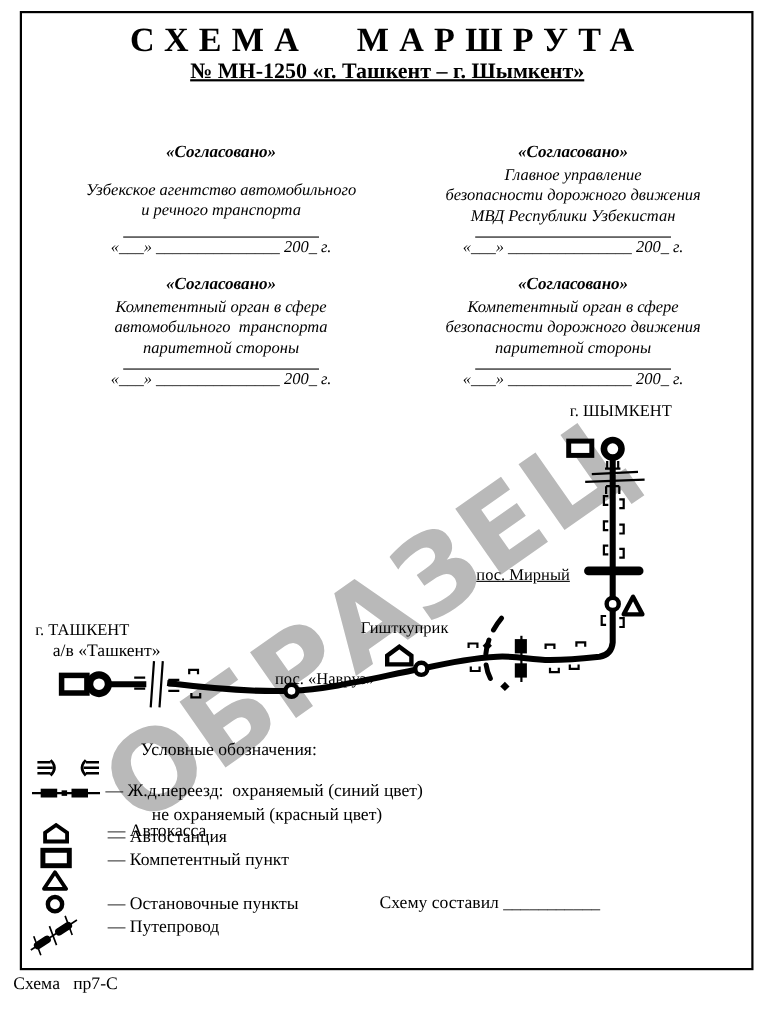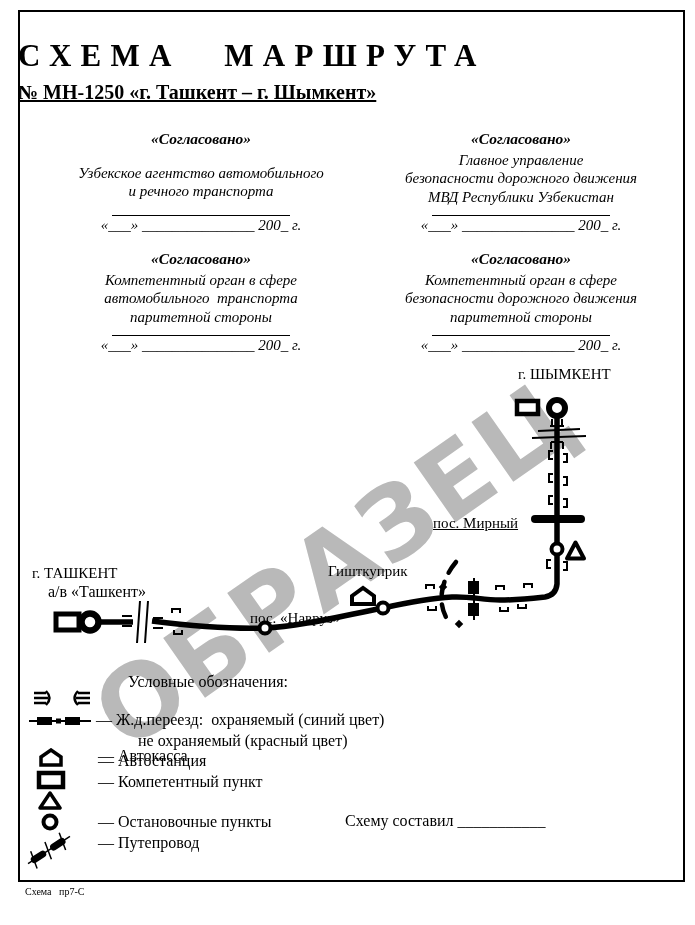--- a/index.html
+++ b/index.html
@@ -2,23 +2,23 @@
 <html><head>
 <meta charset="utf-8">
 <style>
   html,body{margin:0;padding:0;background:#fff;}
   .page{position:relative;width:695px;height:925px;background:#fff;overflow:hidden;
         font-family:"Liberation Serif",serif;color:#000;}
   .frame{position:absolute;left:18px;top:10px;width:663px;height:868px;
          border:2.5px solid #000;z-index:4;pointer-events:none;}
 
   
-  .header{position:absolute;left:18px;top:38px;width:668px;text-align:left;z-index:3;}
+  .header{position:absolute;left:18px;top:18px;width:668px;text-align:center;z-index:3;}
   .main-title{font-size:31px;font-weight:bold;letter-spacing:0.30em;word-spacing:0.85em;white-space:pre;}
-  .subtitle{font-size:20px;font-weight:bold;text-decoration:underline;margin-top:7px;}
+  .subtitle{font-size:20px;font-weight:bold;text-decoration:underline;}
   .subtitle-note{font-size:12.5px;margin-top:2px;}
 
   
   .approval{position:absolute;display:flex;flex-direction:column;align-items:center;
             text-align:center;height:104px;z-index:3;font-style:italic;}
   .approval .ttl{font-size:15.5px;font-weight:bold;}
   .approval .ln{font-size:15px;line-height:1.22;white-space:pre;}
   .approval .sig-area{margin-top:auto;width:100%;}
   .approval .sig-line{width:178px;border-top:1.5px solid #000;margin:0 auto;}
   .approval .date-ln{font-size:15px;margin-top:1px;}
@@ -39,21 +39,21 @@
   
   .map-svg{position:absolute;left:0;top:0;width:695px;height:925px;z-index:2;pointer-events:none;}
   .map-label{position:absolute;font-size:15px;z-index:3;white-space:pre;}
 
   
   .legend-title{position:absolute;left:128px;top:673px;font-size:16px;z-index:3;}
   .legend-label{position:absolute;font-size:16px;z-index:3;white-space:pre;}
   .legend-icon{position:absolute;z-index:3;}
   .composer{position:absolute;left:345px;top:812px;font-size:16px;z-index:3;white-space:pre;}
 
-  .footer{position:absolute;left:25px;top:886px;font-size:10px;z-index:3;white-space:pre;}
+  .footer{position:absolute;left:12px;top:886px;font-size:16px;z-index:3;white-space:pre;}
 </style>
 </head>
 <body>
 
 <div class="page">
 
   <div class="frame"></div>
 
   <div class="watermark">ОБРАЗЕЦ</div>
 

